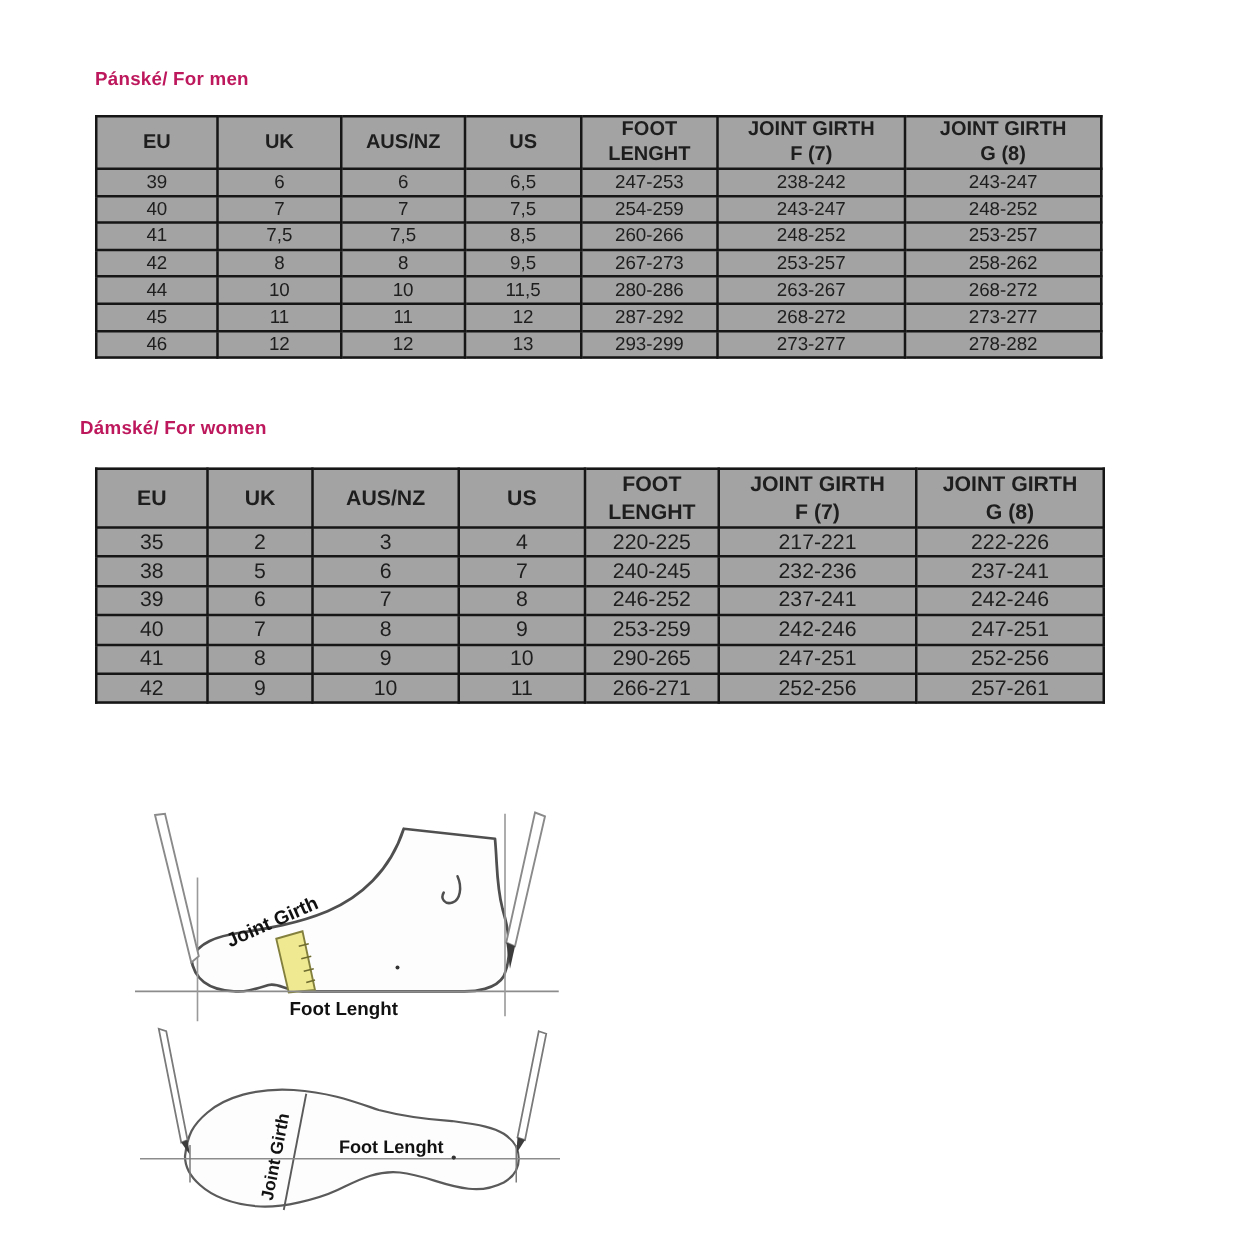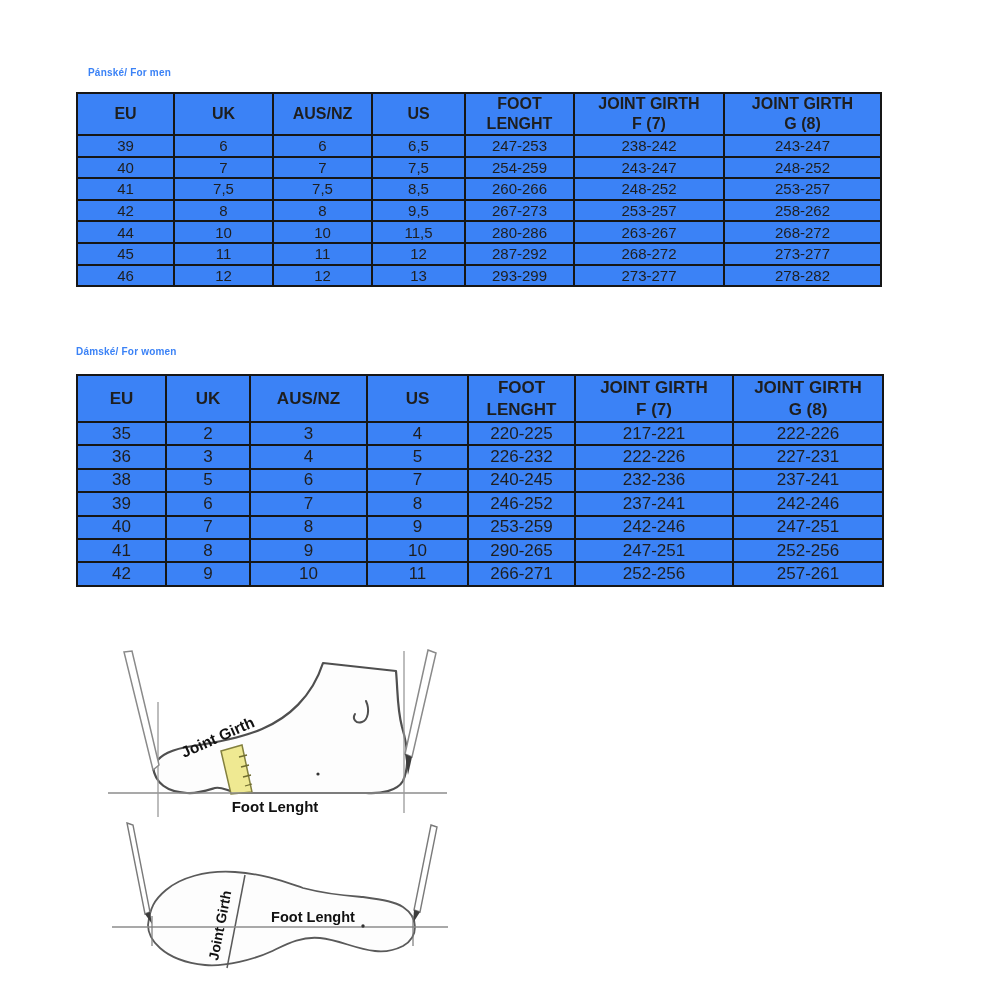--- a/index.html
+++ b/index.html
@@ -1,27 +1,27 @@
 <!DOCTYPE html>
 <html><head>
 <meta charset="utf-8">
 <style>
   html,body{margin:0;padding:0;background:#fff;}
   .page{
     position:relative;width:997px;height:997px;background:#ffffff;overflow:hidden;
     font-family:"Liberation Sans",sans-serif;color:#1a1a1a;
   }
   .section-title{
-    position:absolute;margin:16px;font-size:10px;font-weight:bold;color:#3b82f6;
+    position:absolute;margin:4px;font-size:15px;font-weight:bold;color:#be185d;
     letter-spacing:0.2px;
   }
   .men-title{left:72px;top:51px;}
   .women-title{left:60px;top:330px;}
   table.size-table{
-    position:absolute;border-collapse:collapse;table-layout:fixed;background:#3b82f6;
+    position:absolute;border-collapse:collapse;table-layout:fixed;background:#a3a3a3;
   }
   .size-table th,.size-table td{
     border:2px solid #161616;text-align:center;vertical-align:middle;
     padding:0;color:#1e1e1e;overflow:hidden;
   }
   .size-table th{font-weight:bold;white-space:pre-line;line-height:1.25;}
   
   table.men{left:76px;top:92px;width:790px;}
   .men thead tr{height:42px;}
   .men tbody tr{height:21.6px;}
@@ -161,29 +161,20 @@
         <tr>
           <td>35</td>
           <td>2</td>
           <td>3</td>
           <td>4</td>
           <td>220-225</td>
           <td>217-221</td>
           <td>222-226</td>
         </tr>
         <tr>
-          <td>36</td>
-          <td>3</td>
-          <td>4</td>
-          <td>5</td>
-          <td>226-232</td>
-          <td>222-226</td>
-          <td>227-231</td>
-        </tr>
-        <tr>
           <td>38</td>
           <td>5</td>
           <td>6</td>
           <td>7</td>
           <td>240-245</td>
           <td>232-236</td>
           <td>237-241</td>
         </tr>
         <tr>
           <td>39</td>

